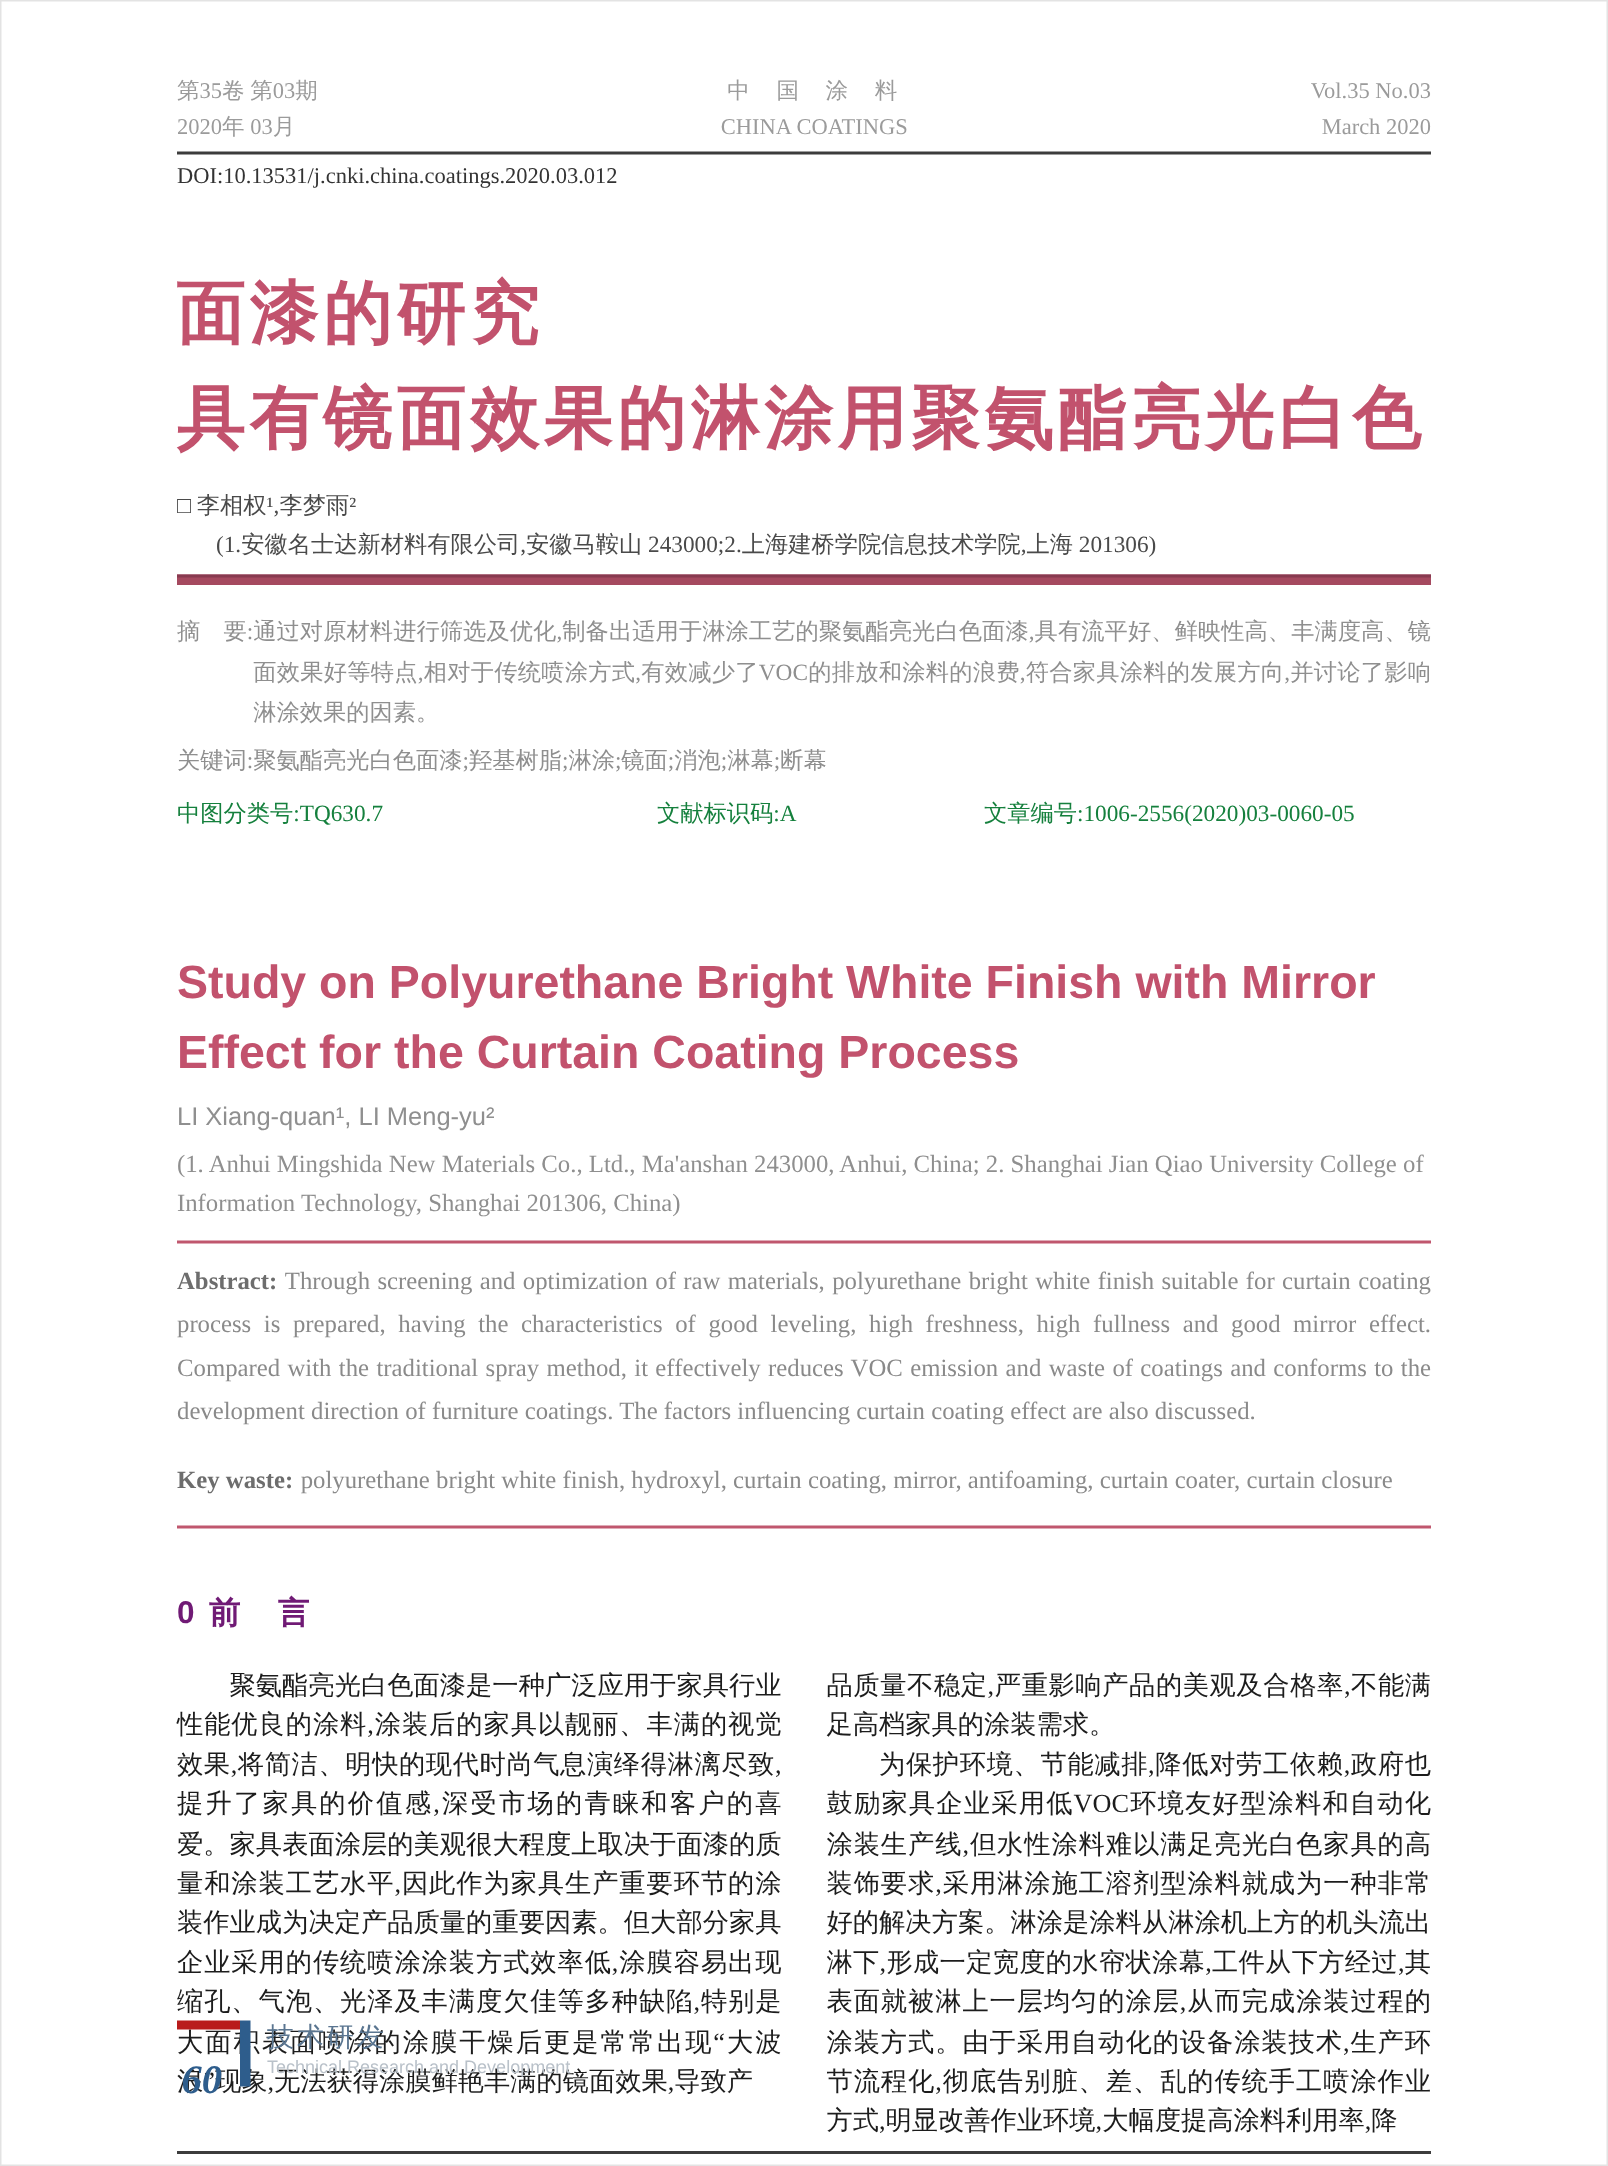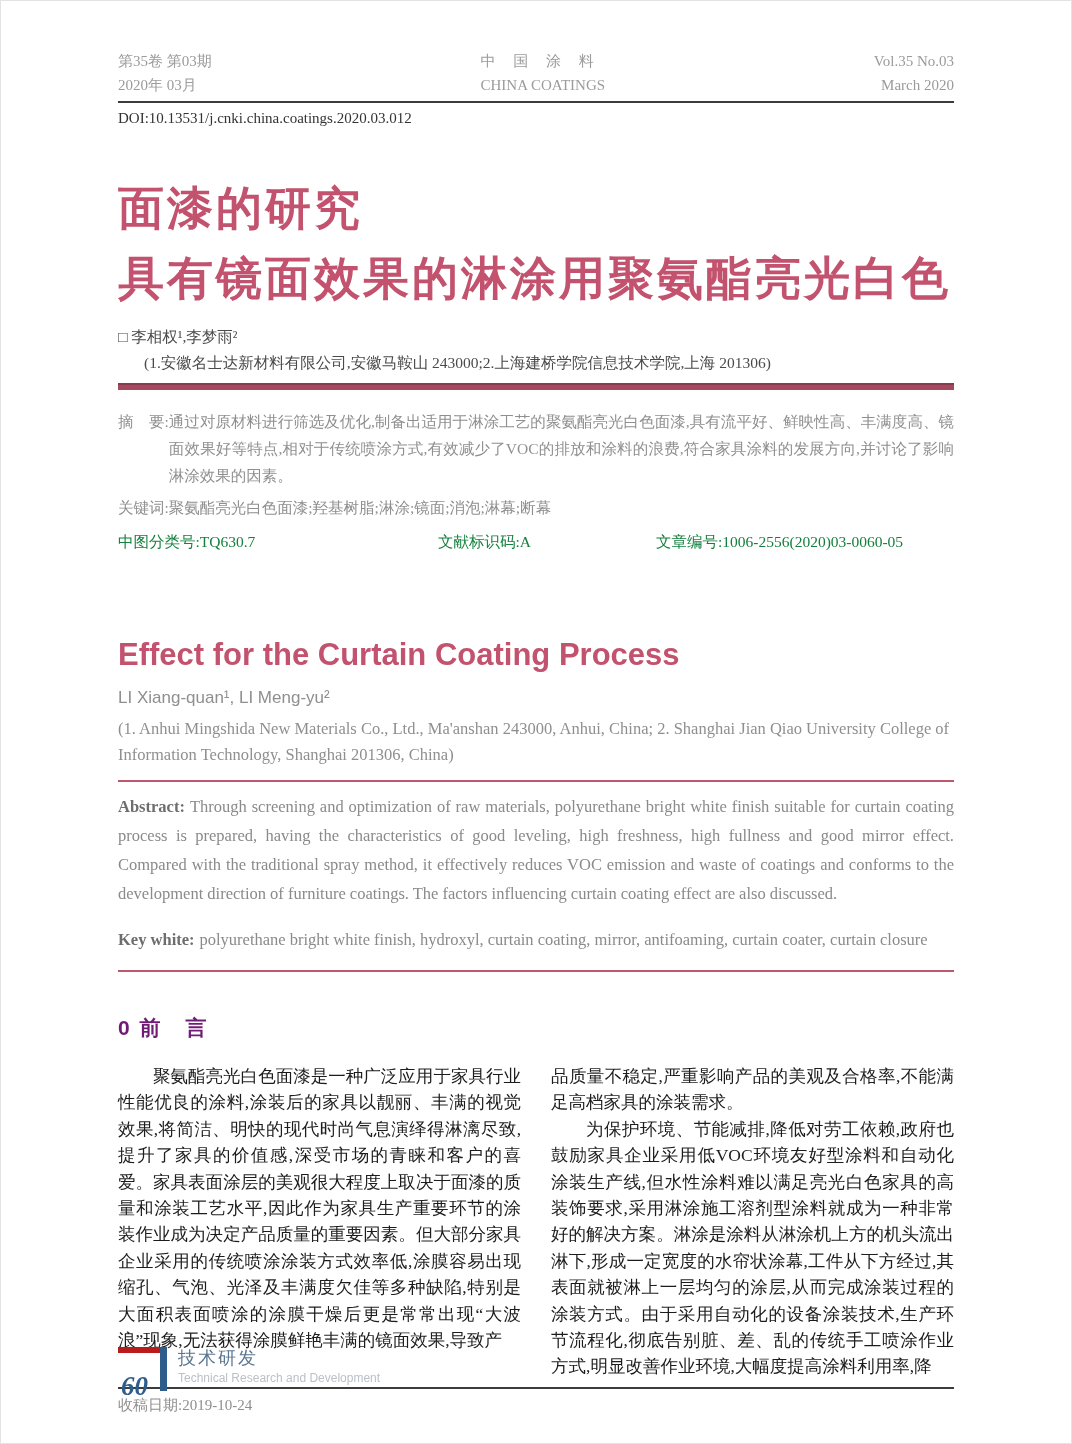--- a/index.html
+++ b/index.html
@@ -11,21 +11,21 @@
     color:#1f1f1f;
     position:relative;
     border:1px solid #e3e3e3;
   }
   .page { padding:48px 117px 0 117px; }
 
   
   .journal-header { display:flex; justify-content:space-between; color:#9b9b9b;
     font-size:15px; line-height:24px; }
   .hdr-left { text-align:left; }
-  .hdr-center { text-align:left; }
+  .hdr-center { text-align:right; }
   .hdr-right { text-align:right; }
   .hdr-cn { letter-spacing:7px; }
   .header-rule { border-top:2px solid #3c3c3c; margin-top:4px; }
   .doi { font-size:15px; color:#333; margin-top:7px; }
 
   
   .title-cn { margin:46px 0 0 0; color:#c2526d;
     font-family:"Liberation Sans", sans-serif; font-weight:bold;
     font-size:46px; line-height:70px; letter-spacing:3px; }
   .title-cn span { display:block; }
@@ -126,34 +126,35 @@
 
   <div class="keywords-cn">关键词:聚氨酯亮光白色面漆;羟基树脂;淋涂;镜面;消泡;淋幕;断幕</div>
 
   <div class="class-row">
     <span class="c1">中图分类号:TQ630.7</span>
     <span class="c2">文献标识码:A</span>
     <span class="c3">文章编号:1006-2556(2020)03-0060-05</span>
   </div>
 
   <h2 class="title-en">
+    <span>Study on Polyurethane Bright White Finish with Mirror</span>
     <span>Effect for the Curtain Coating Process</span>
   </h2>
 
   <div class="authors-en">LI Xiang-quan¹, LI Meng-yu²</div>
   <div class="affil-en">(1. Anhui Mingshida New Materials Co., Ltd., Ma'anshan 243000, Anhui, China; 2. Shanghai Jian Qiao University College of Information Technology, Shanghai 201306, China)</div>
 
   <div class="rule-pink"></div>
 
   <p class="abstract-en">
     <span class="lbl">Abstract:</span><span>Through screening and optimization of raw materials, polyurethane bright white finish suitable for curtain coating process is prepared, having the characteristics of good leveling, high freshness, high fullness and good mirror effect. Compared with the traditional spray method, it effectively reduces VOC emission and waste of coatings and conforms to the development direction of furniture coatings. The factors influencing curtain coating effect are also discussed.</span>
   </p>
 
   <p class="keywords-en">
-    <span class="lbl">Key white:</span><span>polyurethane bright white finish, hydroxyl, curtain coating, mirror, antifoaming, curtain coater, curtain closure</span>
+    <span class="lbl">Key waste:</span><span>polyurethane bright white finish, hydroxyl, curtain coating, mirror, antifoaming, curtain coater, curtain closure</span>
   </p>
 
   <div class="rule-pink"></div>
 
   <h3 class="section-heading">0  前　言</h3>
 
   <div class="columns">
     <div class="col">
       <p class="indent">聚氨酯亮光白色面漆是一种广泛应用于家具行业性能优良的涂料,涂装后的家具以靓丽、丰满的视觉效果,将简洁、明快的现代时尚气息演绎得淋漓尽致,提升了家具的价值感,深受市场的青睐和客户的喜爱。家具表面涂层的美观很大程度上取决于面漆的质量和涂装工艺水平,因此作为家具生产重要环节的涂装作业成为决定产品质量的重要因素。但大部分家具企业采用的传统喷涂涂装方式效率低,涂膜容易出现缩孔、气泡、光泽及丰满度欠佳等多种缺陷,特别是大面积表面喷涂的涂膜干燥后更是常常出现“大波浪”现象,无法获得涂膜鲜艳丰满的镜面效果,导致产</p>
     </div>

